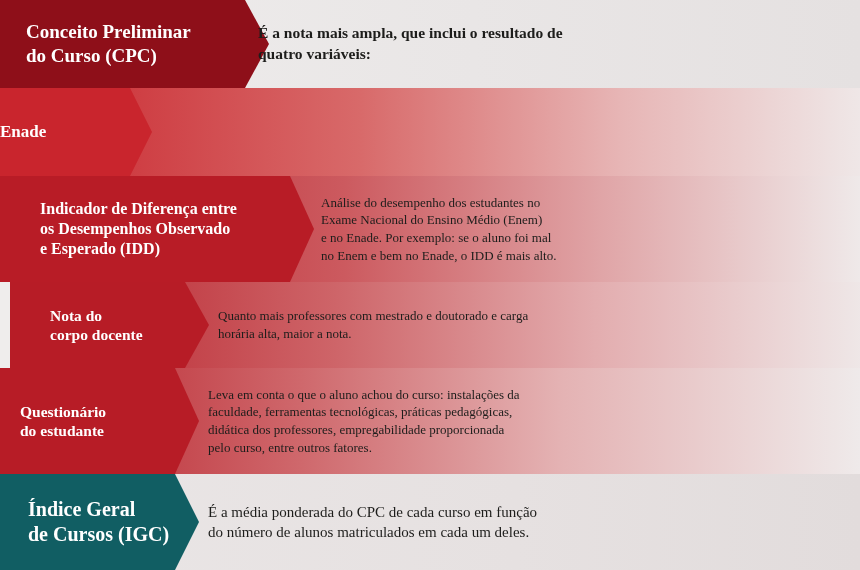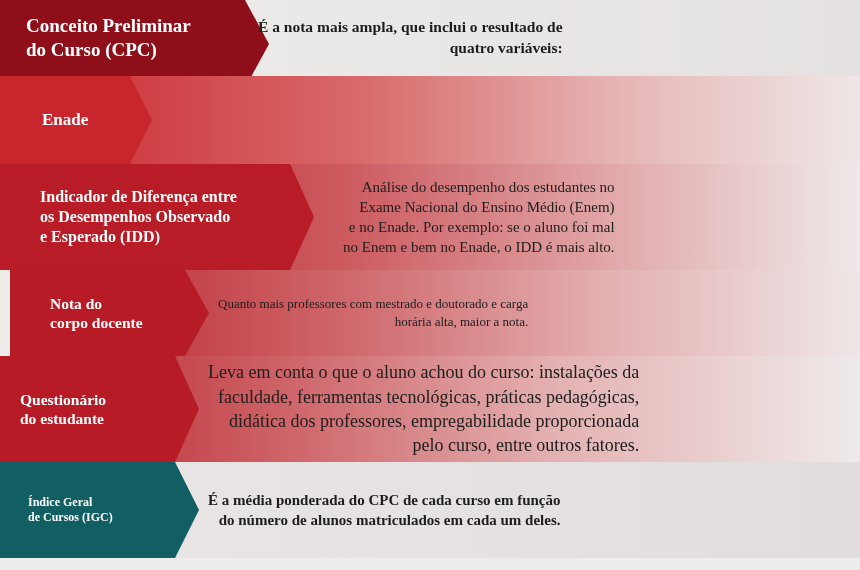--- a/index.html
+++ b/index.html
@@ -50,27 +50,26 @@
   .desc {
     position: absolute;
     top: 0;
     height: 100%;
     display: flex;
     align-items: center;
     color: #1d1d1b;
     line-height: 1.35;
     box-sizing: border-box;
     z-index: 2;
-    text-align: right;
   }
   .desc span { display: block; white-space: pre-line; }
 
   
   #row-cpc {
-    height: 76px;
+    height: 88px;
     background: linear-gradient(to right, #efedec 0%, #e9e6e6 55%, #e5e1e1 100%);
   }
   #row-cpc .band {
     position: absolute; left: 0; top: 0; height: 100%; width: 245px;
     background: #8e0f19;
   }
   #row-cpc .band-tip {
     position: absolute; left: 245px; top: 0;
     border-top: 44px solid transparent;
     border-bottom: 44px solid transparent;
@@ -97,21 +96,20 @@
     background: #c9252d;
   }
   #row-enade .band-tip {
     position: absolute; left: 130px; top: 0;
     border-top: 44px solid transparent;
     border-bottom: 44px solid transparent;
     border-left: 22px solid #c9252d;
   }
   #row-enade .arrow-label {
     font-size: 17px;
-    padding-left: 42px;
     text-align: right;
   }
   #row-enade .desc {
     left: 152px; right: 10px;
     font-size: 13.5px;
     font-weight: bold;
   }
 
   
   #row-idd {
@@ -126,22 +124,22 @@
     position: absolute; left: 290px; top: 0;
     border-top: 53px solid transparent;
     border-bottom: 53px solid transparent;
     border-left: 24px solid #b81c26;
   }
   #row-idd .arrow-label {
     font-size: 16px;
     padding-left: 40px;
   }
   #row-idd .desc {
-    left: 343px; right: 10px;
-    font-size: 15px;
+    left: 321px; right: 10px;
+    font-size: 13px;
   }
 
   
   #row-docente {
     height: 86px;
     background: linear-gradient(to right, #b71c26 0%, #ce6569 38%, #e3adaf 68%, #efe9e9 100%);
     margin-left: 10px;
   }
   #row-docente .band {
     position: absolute; left: 0; top: 0; height: 100%; width: 175px;
@@ -176,46 +174,45 @@
     border-top: 53px solid transparent;
     border-bottom: 53px solid transparent;
     border-left: 24px solid #b71c26;
   }
   #row-questionario .arrow-label {
     font-size: 15.5px;
     padding-left: 20px;
   }
   #row-questionario .desc {
     left: 208px; right: 10px;
-    font-size: 18px;
+    font-size: 13px;
   }
 
   
   #row-igc {
     height: 96px;
     background: linear-gradient(to right, #eae6e6 0%, #e6e1e1 60%, #e2dcdc 100%);
   }
   #row-igc .band {
     position: absolute; left: 0; top: 0; height: 100%; width: 175px;
     background: #115e63;
   }
   #row-igc .band-tip {
     position: absolute; left: 175px; top: 0;
     border-top: 48px solid transparent;
     border-bottom: 48px solid transparent;
     border-left: 24px solid #115e63;
   }
   #row-igc .arrow-label {
-    font-size: 12px;
+    font-size: 20px;
     padding-left: 28px;
   }
   #row-igc .desc {
     left: 208px; right: 10px;
     font-size: 15px;
-    font-weight: bold;
   }
 </style>
 </head>
 <body>
 
 <div class="infographic">
 
   <div class="row" id="row-cpc">
     <div class="band"></div>
     <div class="band-tip"></div>

